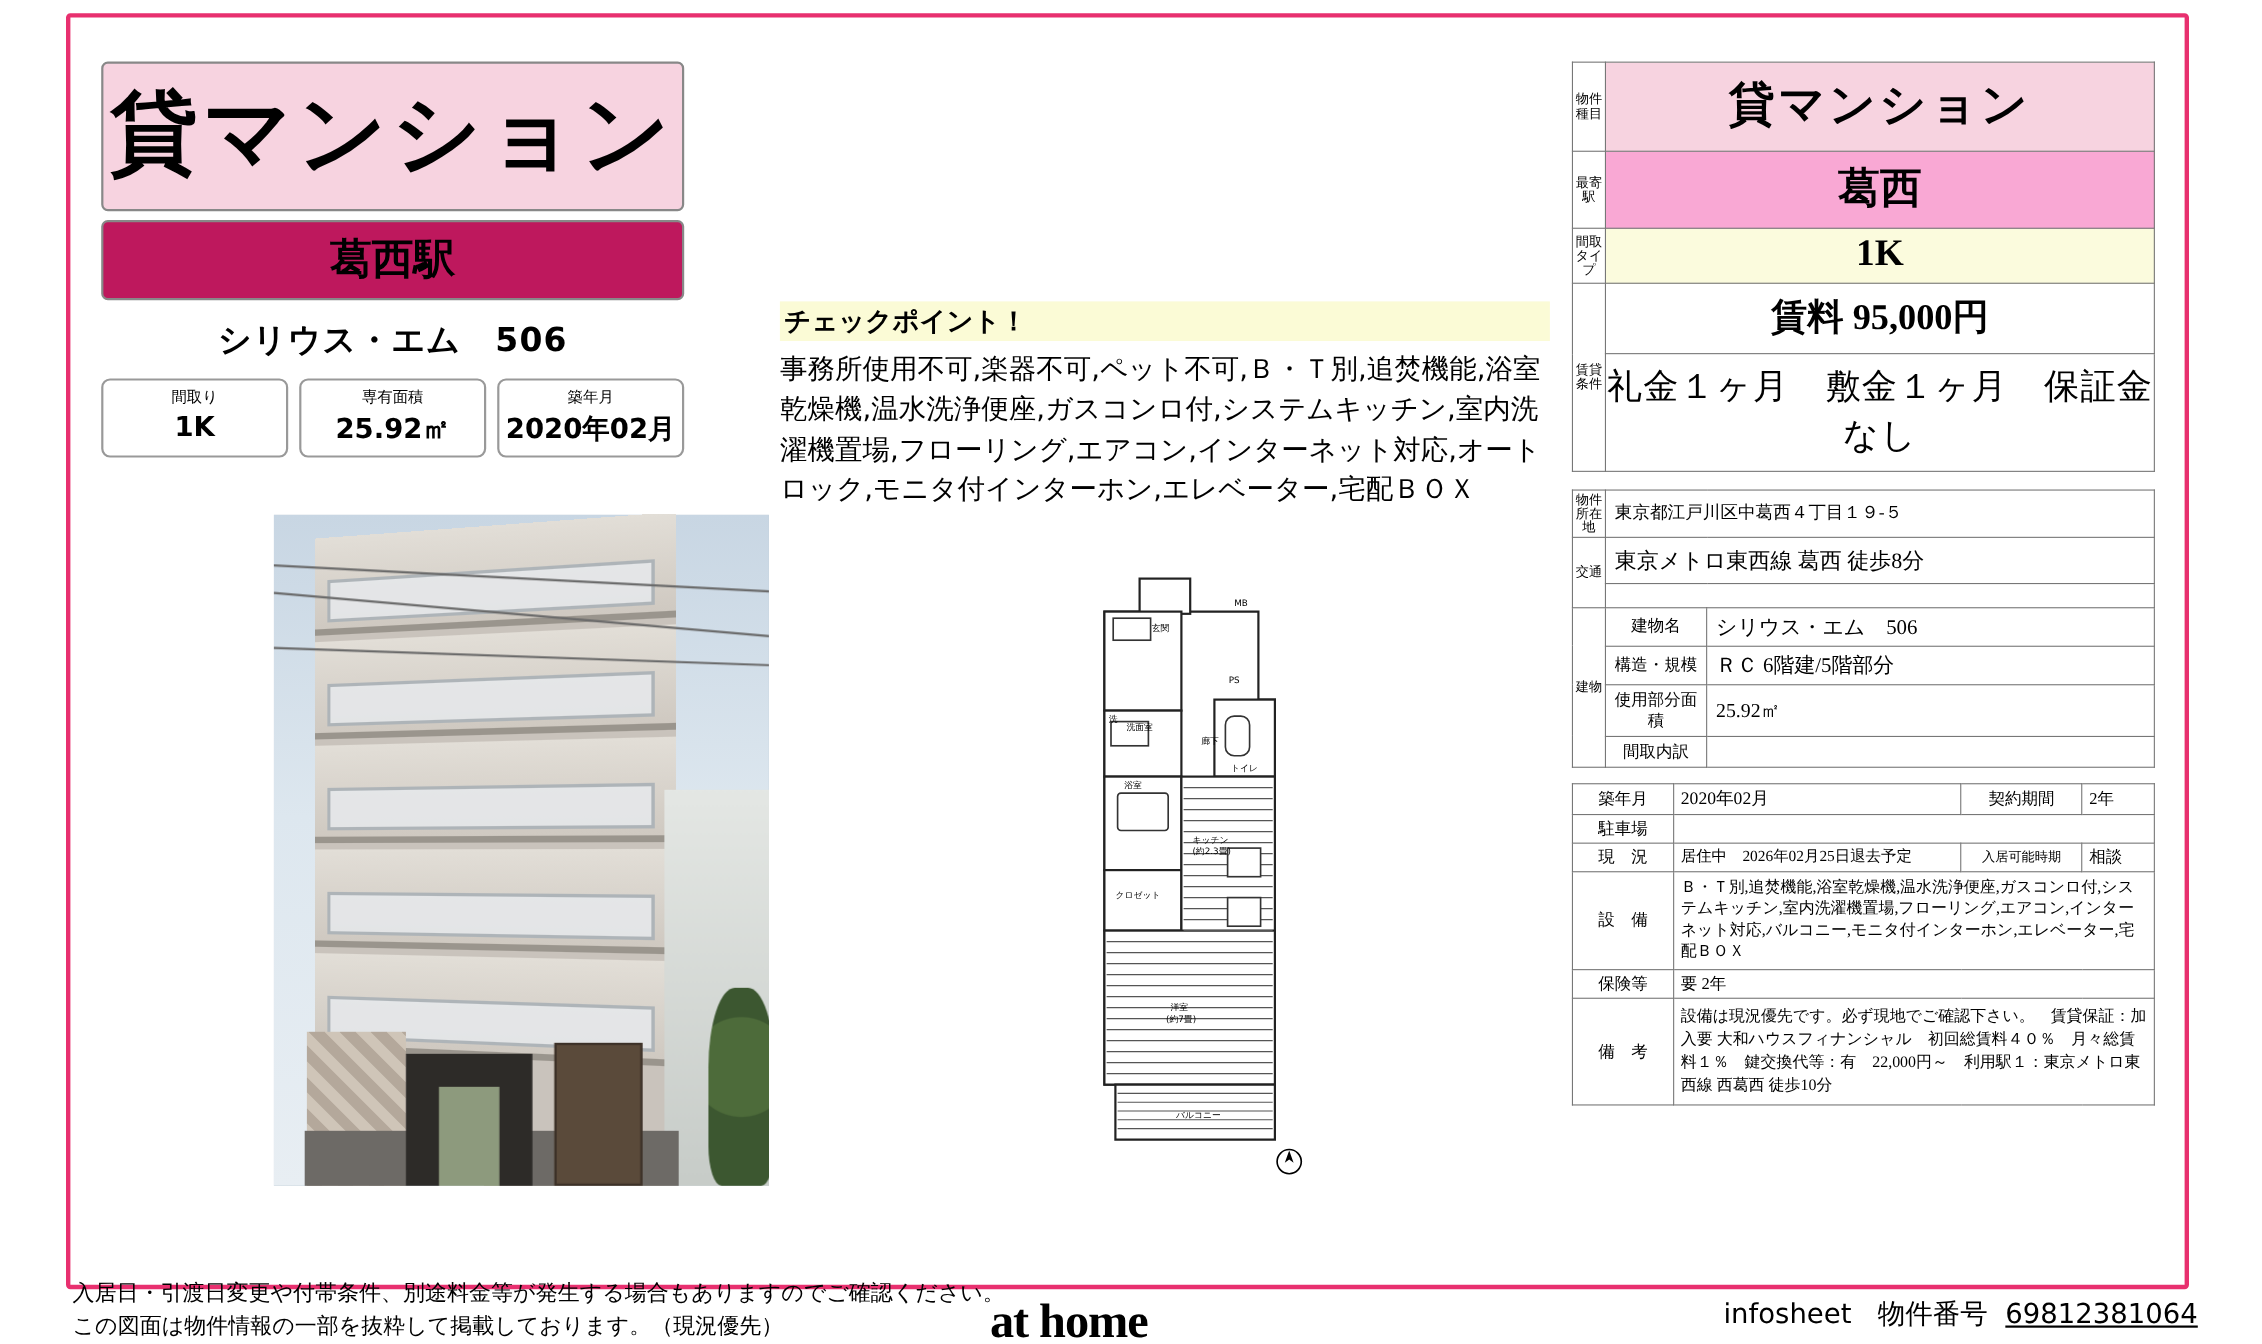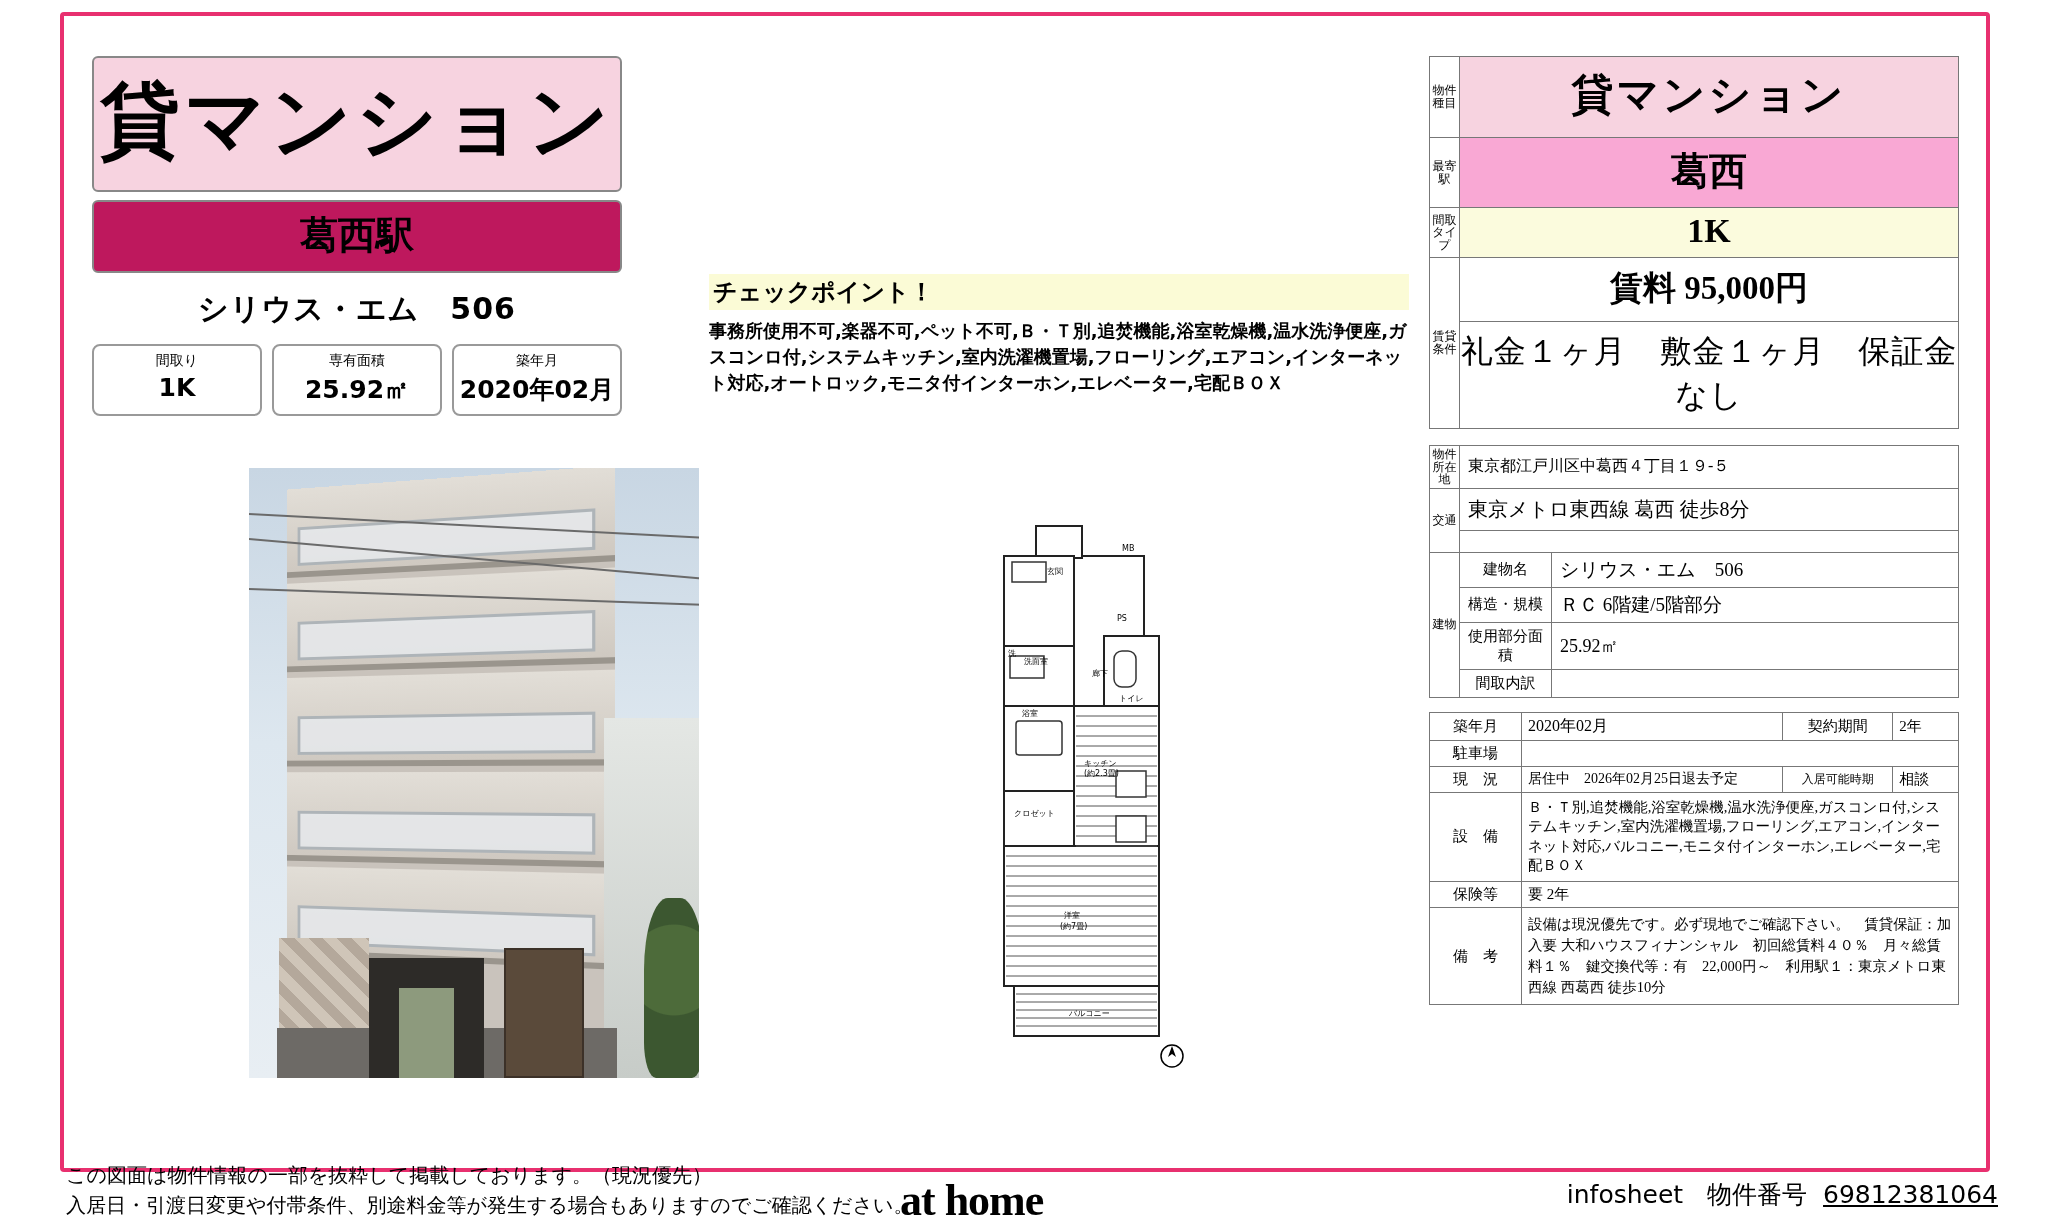--- a/index.html
+++ b/index.html
@@ -86,25 +86,24 @@
     display: inline-block;
     background: #fbfbd6;
     font-size: 24px;
     font-weight: bold;
     font-family: "DejaVu Sans", sans-serif;
     padding: 2px 4px;
     width: 700px;
   }
   .check-body {
     margin-top: 8px;
-    font-size: 18px;
+    font-size: 25px;
     line-height: 1.45;
     font-family: "DejaVu Sans", sans-serif;
     word-break: break-all;
-    font-weight: bold;
   }
 
   
   .photo {
     position: absolute;
     left: 185px; top: 452px;
     width: 450px; height: 610px;
     overflow: hidden;
     background: #b9c7d2;
   }
@@ -455,22 +454,22 @@
         <td class="remarks" colspan="3">設備は現況優先です。必ず現地でご確認下さい。　賃貸保証：加入要 大和ハウスフィナンシャル　初回総賃料４０％　月々総賃料１％　鍵交換代等：有　22,000円～　利用駅１：東京メトロ東西線 西葛西 徒歩10分</td>
       </tr>
     </tbody>
         </table>
 
   </div>
 </div>
 </div>
 
 <div class="footer-note">
+  <div>入居日・引渡日変更や付帯条件、別途料金等が発生する場合もありますのでご確認ください。</div>
   <div>この図面は物件情報の一部を抜粋して掲載しております。（現況優先）</div>
-  <div>入居日・引渡日変更や付帯条件、別途料金等が発生する場合もありますのでご確認ください。</div>
 </div>
 <div class="athome">
   <span>at home</span>
 </div>
 <div class="infosheet">
   <span>infosheet</span>
   <span style="margin-left:16px">物件番号</span>
   <span class="num">69812381064</span>
 </div>
 

